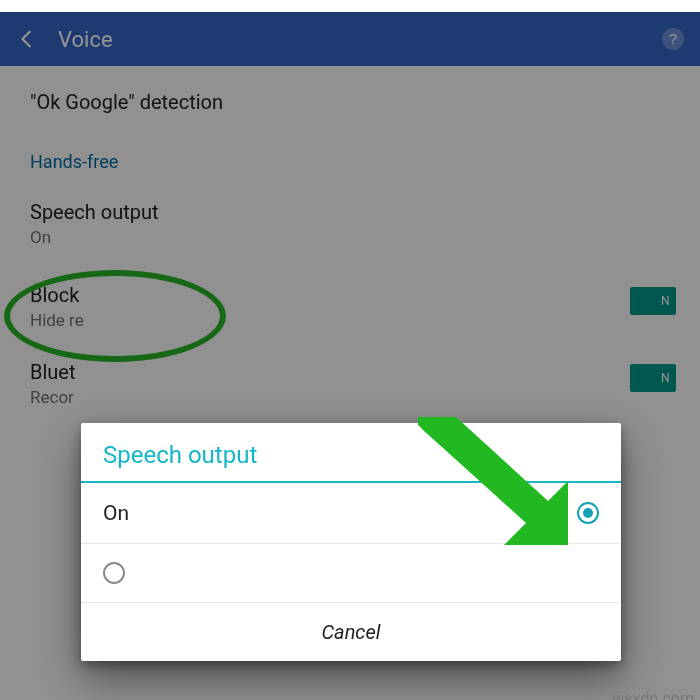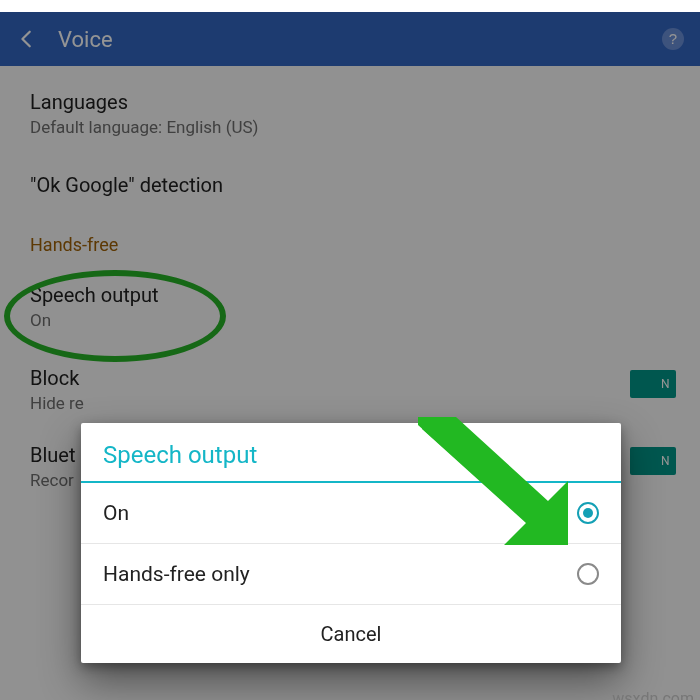--- a/index.html
+++ b/index.html
@@ -9,21 +9,21 @@
     height: 54px; background: #3266c1; display: flex; align-items: center;
     padding: 0 14px; color: #fff;
   }
   .appbar .back { width: 26px; height: 26px; display:flex; align-items:center; justify-content:center; margin-right: 18px; }
   .appbar .title { font-size: 22px; font-weight: 400; flex: 1; }
   .appbar .help { width: 26px; height: 26px; display:flex; align-items:center; justify-content:center; }
   .content { padding: 24px 30px 0 30px; color: #222; }
   .setting { margin-bottom: 36px; position: relative; }
   .setting .primary { font-size: 20px; color: #222; line-height: 1.25; }
   .setting .secondary { font-size: 17px; color: #6f6f6f; margin-top: 2px; }
-  .section-header { font-size: 18px; color: #a16207; margin-bottom: 28px; }
+  .section-header { font-size: 18px; color: #0369a1; margin-bottom: 28px; }
   .toggle-row { display:flex; align-items:flex-start; }
   .toggle-row .texts { flex:1; }
   .toggle {
     width: 46px; height: 28px; background:#009688; color:#fff; font-size:12px;
     display:flex; align-items:center; justify-content:flex-end; padding-right:6px;
     border-radius:2px; letter-spacing:0.5px; align-self:flex-start; margin-top:4px; margin-right:-6px;
   }
   
   .ellipse {
     position:absolute; border:6px solid #27b327; border-radius:50%;
@@ -49,21 +49,21 @@
   }
   .dialog .option .olabel { flex:1; }
   .radio {
     width:22px; height:22px; border-radius:50%; border:2px solid #8a8a8a; position:relative;
   }
   .radio.checked { border-color:#14a0b5; }
   .radio.checked::after {
     content:""; position:absolute; inset:4px; border-radius:50%; background:#14a0b5;
   }
   .dialog .cancel {
-    text-align:center; font-size:20px; color:#222; padding:17px 0;
+    text-align:center; font-size:20px; color:#222; padding:17px 0;font-style:italic;
   }
   
   .arrow { position:absolute; pointer-events:none; }
   .watermark {
     position:absolute; right:6px; bottom:4px; font-size:16px; color:#777;
   }
 </style>
 </head>
 <body>
 
@@ -78,24 +78,20 @@
     <div class="title">Voice</div>
     <div class="help">
       <svg width="24" height="24" viewBox="0 0 24 24" fill="#fff">
           <circle cx="12" cy="12" r="11" fill="#6a8fd8"></circle>
           <text x="12" y="17" text-anchor="middle" font-size="15" font-family="Arial" fill="#fff">?</text>
         </svg>
     </div>
   </div>
 
   <div class="content">
-    <div class="setting">
-      <div class="primary">Languages</div>
-      <div class="secondary">Default language: English (US)</div>
-    </div>
 
     <div class="setting">
       <div class="primary">"Ok Google" detection</div>
     </div>
 
     <div class="section-header">Hands-free</div>
 
     <div class="setting">
       <div class="primary">Speech output</div>
       <div class="secondary">On</div>
@@ -128,21 +124,20 @@
   <div class="dialog">
     <div class="dlg-title">Speech output</div>
     <div class="dlg-divider"></div>
 
     <div class="option">
       <div class="olabel">On</div>
       <div class="radio checked"></div>
     </div>
     <div class="dlg-sep"></div>
     <div class="option">
-      <div class="olabel">Hands-free only</div>
       <div class="radio"></div>
     </div>
     <div class="dlg-sep"></div>
     <div class="cancel">Cancel</div>
   </div>
 
   <svg class="arrow" style="left:370px; top:405px;" width="220" height="140" viewBox="0 0 220 140">
     <g fill="#22b822">
       <polygon points="48,0 80,0 175,88 196,68 196,128 136,128 158,106 48,8"></polygon>
 

